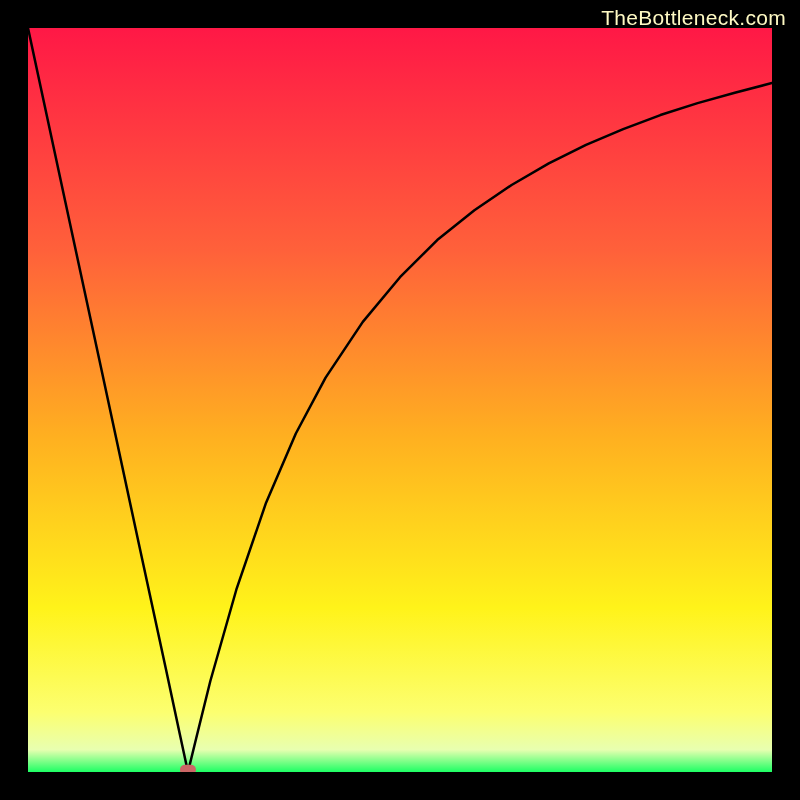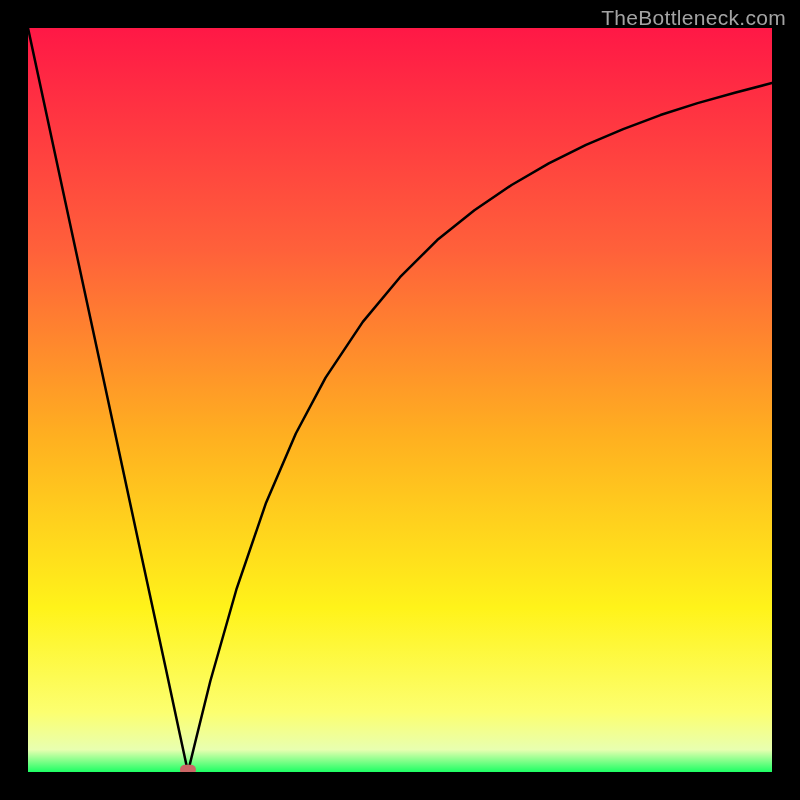--- a/index.html
+++ b/index.html
@@ -14,21 +14,21 @@
   .frame {
     position: relative;
     width: 800px;
     height: 800px;
     background: #000;
   }
   .watermark {
     position: absolute;
     top: 6px;
     right: 14px;
-    color: #a3a3a3;
+    color: #fef9c3;
     font-size: 21px;
     letter-spacing: 0.3px;
     user-select: none;
     text-align: center;
   }
   .plot {
     position: absolute;
     left: 28px;
     top: 28px;
     width: 744px;

